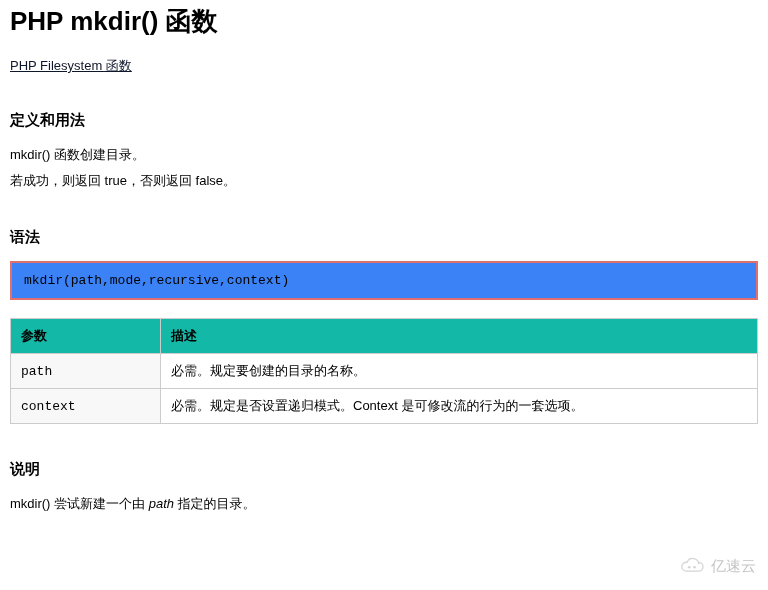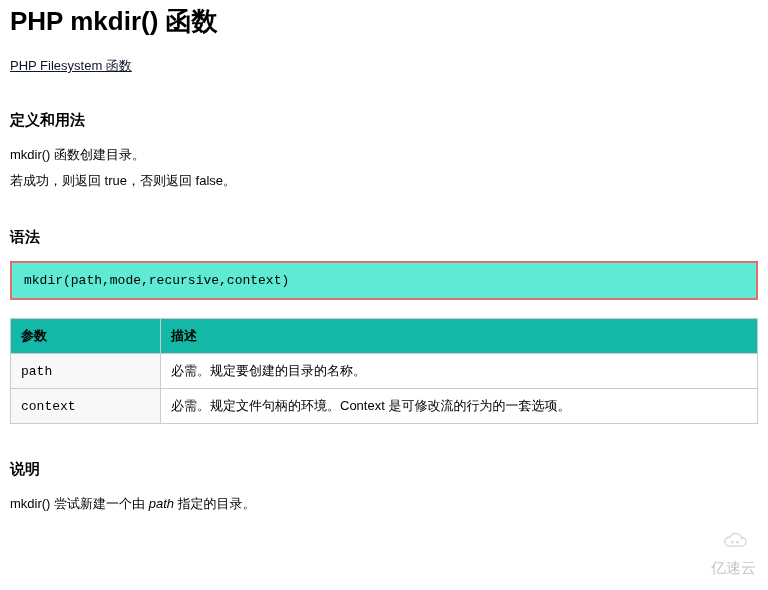--- a/index.html
+++ b/index.html
@@ -25,21 +25,21 @@
   h2.section {
     font-size: 15px;
     font-weight: 700;
     margin: 36px 0 14px 0;
   }
   p { margin: 4px 0; line-height: 1.7; }
   pre.code {
     font-family: Consolas, "Courier New", monospace;
     font-size: 13px;
     border: 2px solid #e07070;
-    background: #5eead4;
+    background: #3b82f6;
     padding: 10px 12px;
     margin: 8px 0 18px 0;
   }
   table.params {
     width: 100%;
     border-collapse: collapse;
     margin-top: 0;
   }
   table.params th, table.params td {
     text-align: left;
@@ -61,21 +61,20 @@
     position: fixed;
     right: 12px;
     bottom: 12px;
     opacity: 0.35;
     display: flex;
     align-items: center;
     gap: 6px;
     font-size: 15px;
     color: #555;
     pointer-events: none;
-    flex-direction: column;
   }
   .watermark svg { width: 28px; height: 20px; }
 </style>
 </head>
 <body>
 
 
 
 <h1>PHP mkdir() 函数</h1>
 
@@ -95,21 +94,21 @@
       <th>描述</th>
     </tr>
   </thead>
   <tbody>
     <tr>
       <td class="pname">path</td>
       <td>必需。规定要创建的目录的名称。</td>
     </tr>
     <tr>
       <td class="pname">context</td>
-      <td>必需。规定文件句柄的环境。Context 是可修改流的行为的一套选项。</td>
+      <td>必需。规定是否设置递归模式。Context 是可修改流的行为的一套选项。</td>
     </tr>
   </tbody>
 </table>
 
 <h2 class="section">说明</h2>
 <p>
   <span>mkdir() 尝试新建一个由 </span><em class="i">path</em><span> 指定的目录。</span>
 </p>
 
 

